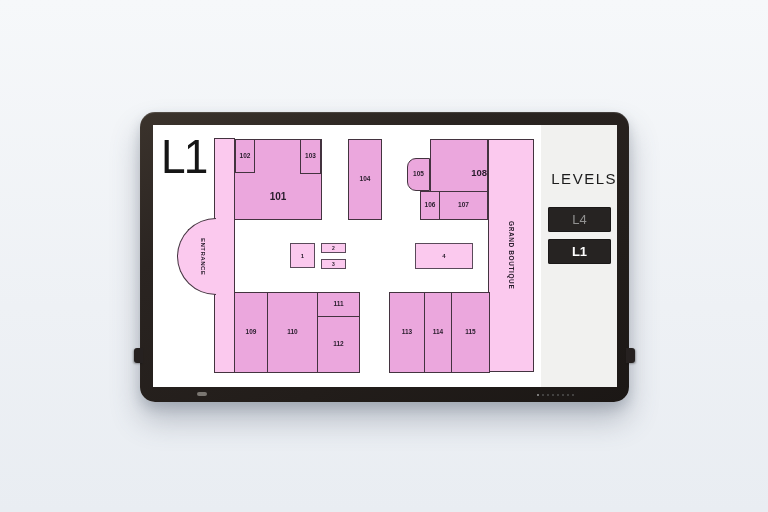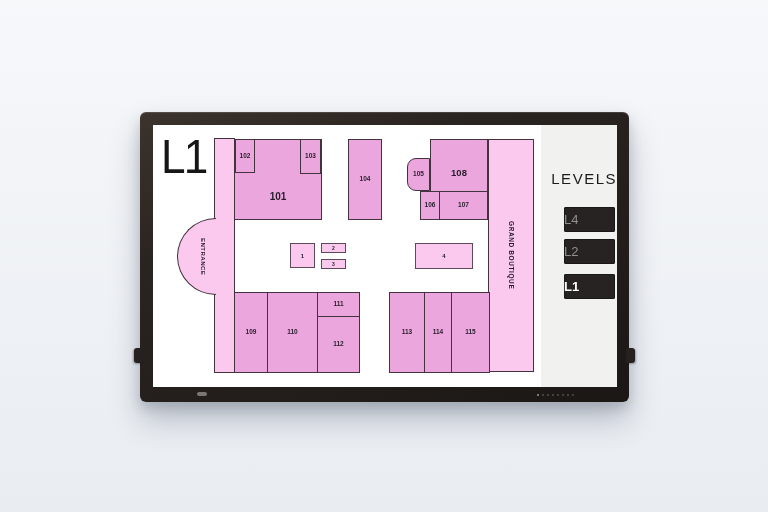--- a/index.html
+++ b/index.html
@@ -8,21 +8,21 @@
     font-family:"Liberation Sans", sans-serif;
     background:linear-gradient(#f6f8fa 0%, #eef1f5 60%, #e9edf2 100%);
     position:relative;
   }
   .stage { position:absolute; inset:0; }
 
   
   .monitor {
     position:absolute; left:140px; top:112px; width:489px; height:290px;
     background:linear-gradient(155deg,#3b332c 0%, #2a2421 30%, #221d1a 70%, #1b1715 100%);
-    border-radius:6px;
+    border-radius:15px;
     box-shadow:0 18px 30px rgba(70,80,100,.32), 0 6px 12px rgba(70,80,100,.22),
                inset 0 1px 1px rgba(255,255,255,.14);
   }
   .side-tab {
     position:absolute; width:9px; height:15px; top:236px; background:#262120;
   }
   .tab-left  { left:-6px;  border-radius:3px 0 0 3px; box-shadow:-1px 1px 2px rgba(0,0,0,.3); }
   .tab-right { right:-6px; border-radius:0 3px 3px 0; box-shadow:1px 1px 2px rgba(0,0,0,.3); }
   .bezel-logo {
     position:absolute; left:57px; bottom:6px; width:10px; height:4px;
@@ -81,24 +81,24 @@
   .sidebar {
     position:absolute; left:388px; top:0; width:76px; height:262px;
     background:var(--sidebar_bg,#F1F1EF);
   }
   .sidebar-title {
     position:absolute; top:45px; left:0; width:100%; text-align:right;
     font-size:15px; letter-spacing:1.5px; color:#1c1c1c; font-weight:400;
   }
   .level-buttons { position:absolute; top:82px; left:7px; width:63px; }
   .level-btn {
-    width:51px; height:25px; background:var(--button_bg,#262322);
-    border-radius:2px; line-height:25px;
+    width:63px; height:25px; background:var(--button_bg,#262322);
+    border-radius:2px; text-align:center; line-height:25px;
     font-size:13px; color:var(--inactive_button_text,#909090);
-    cursor:pointer; box-shadow:inset 0 0 0 1px #1a1817;margin-left:16px;
+    cursor:pointer; box-shadow:inset 0 0 0 1px #1a1817;
   }
   .level-btn:nth-child(1) { margin-bottom:7px; }
   .level-btn:nth-child(2) { margin-bottom:10px; }
   .level-btn:nth-child(3) { margin-bottom:9px; height:25px; }
   .level-btn:nth-child(4) { height:26px; line-height:26px; }
   .level-btn.active { color:var(--active_button_text,#FFFFFF); font-weight:700; }
 </style>
 </head>
 <body>
 
@@ -127,21 +127,21 @@
             </div>
             <div class="room" style="left: 147px; top: 14px; width: 21px; height: 35px; font-size: 6.5px;">
               <span>103</span>
             </div>
             <div class="room" style="left: 195px; top: 14px; width: 34px; height: 81px; font-size: 6.5px;">
               <span>104</span>
             </div>
             <div class="room rounded-left" style="left: 254px; top: 33px; width: 23px; height: 33px; font-size: 6.5px;">
               <span>105</span>
             </div>
-            <div class="room" style="left: 277px; top: 14px; width: 58px; height: 68px; font-size: 9.5px;">
+            <div class="room" style="left: 277px; top: 14px; width: 58px; height: 68px; font-size: 9.5px; justify-content: flex-end;">
               <span>108</span>
             </div>
             <div class="room" style="left: 267px; top: 66px; width: 20px; height: 29px; font-size: 6.5px;">
               <span>106</span>
             </div>
             <div class="room" style="left: 286px; top: 66px; width: 49px; height: 29px; font-size: 6.5px;">
               <span>107</span>
             </div>
             <div class="room" style="left: 81px; top: 167px; width: 34px; height: 81px; font-size: 6.5px;">
               <span>109</span>
@@ -176,21 +176,20 @@
             <div class="room kiosk" style="left: 262px; top: 118px; width: 58px; height: 26px; font-size: 6px;">
               <span>4</span>
             </div>
           </div>
       </div>
 
       <aside class="sidebar">
         <div class="sidebar-title">LEVELS</div>
         <div class="level-buttons" id="level-buttons">
             <div class="level-btn">L4</div>
-            <div class="level-btn">L2</div>
             <div class="level-btn active">L1</div>
           </div>
       </aside>
     </div>
 
     <div class="bezel-logo"></div>
     <div class="bezel-dots">
       <span class="dot"></span>
       <span class="dot"></span>
       <span class="dot"></span>

